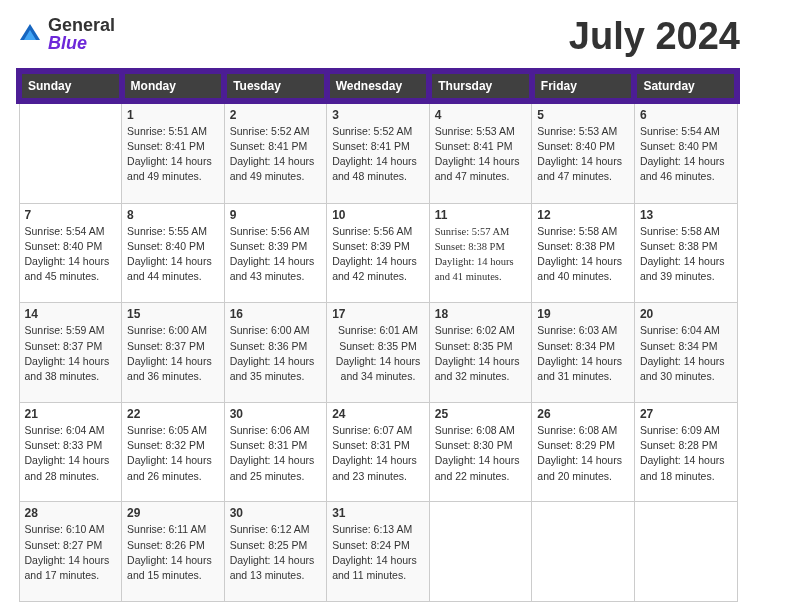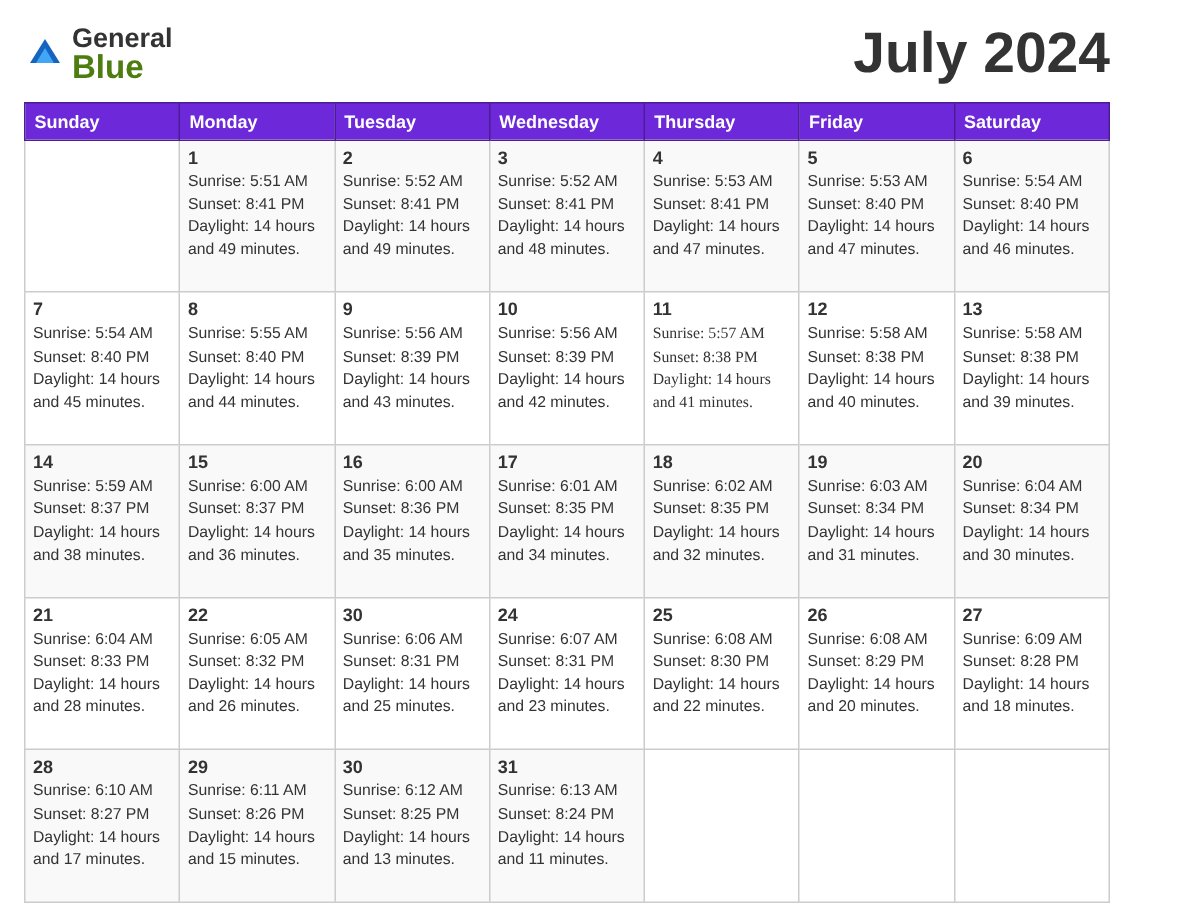--- a/index.html
+++ b/index.html
@@ -31,23 +31,24 @@
       display: flex;
       flex-direction: column;
       line-height: 1;
     }
     .logo-general {
       font-size: 18px;
       font-weight: bold;
       color: #333;
     }
     .logo-blue {
-      font-size: 22px;
-      font-weight: bold;
-      color: #4d7c0f;
+      font-size: 18px;
+      font-weight: bold;
+      color: #6d28d9;
+      font-style: italic;
     }
     .logo-icon {
       width: 28px;
       height: 28px;
       margin-right: 4px;
     }
     .title-block {
       text-align: left;
     }
     .month-title {
@@ -60,27 +61,27 @@
       font-size: 16px;
       color: #555;
     }
     .calendar-table {
       width: 100%;
       border-collapse: collapse;
       flex: 1;
       font-size: 11px;
     }
     .calendar-table thead tr th {
-      background-color: #6d28d9;
+      background-color: #404040;
       color: #fff;
       text-align: left;
       padding: 5px 6px;
       font-size: 12px;
       font-weight: bold;
-      border: 1px solid #4c1d95;
+      border: 6px solid #4c1d95;
     }
     .calendar-table tbody tr td {
       border: 1px solid #ccc;
       vertical-align: top;
       padding: 4px 5px;
       background: #fff;
       width: 14.28%;
       height: 80px;
     }
     .calendar-table tbody tr:nth-child(odd) td {
@@ -251,21 +252,21 @@
           </td>
           <td>
             <span class="day-num">16</span>
             <div class="day-info" style="white-space: pre-line;">Sunrise: 6:00 AM
 Sunset: 8:36 PM
 Daylight: 14 hours
 and 35 minutes.</div>
           </td>
           <td>
             <span class="day-num">17</span>
-            <div class="day-info" style="white-space: pre-line;">Sunrise: 6:01 AM
+            <div class="day-info" style="white-space: pre-line; text-align: center;">Sunrise: 6:01 AM
 Sunset: 8:35 PM
 Daylight: 14 hours
 and 34 minutes.</div>
           </td>
           <td>
             <span class="day-num">18</span>
             <div class="day-info" style="white-space: pre-line;">Sunrise: 6:02 AM
 Sunset: 8:35 PM
 Daylight: 14 hours
 and 32 minutes.</div>

